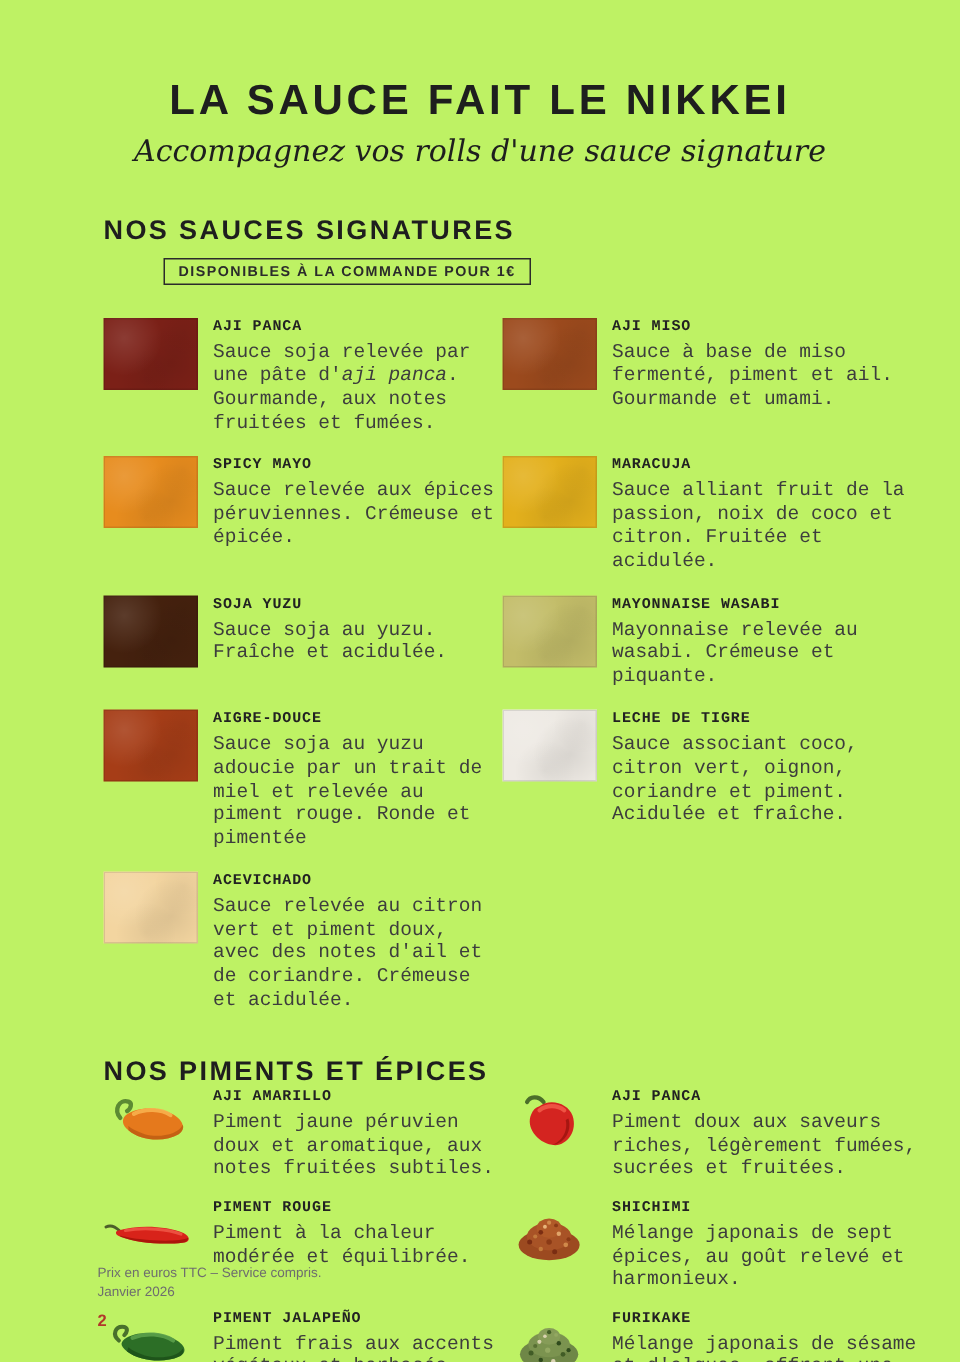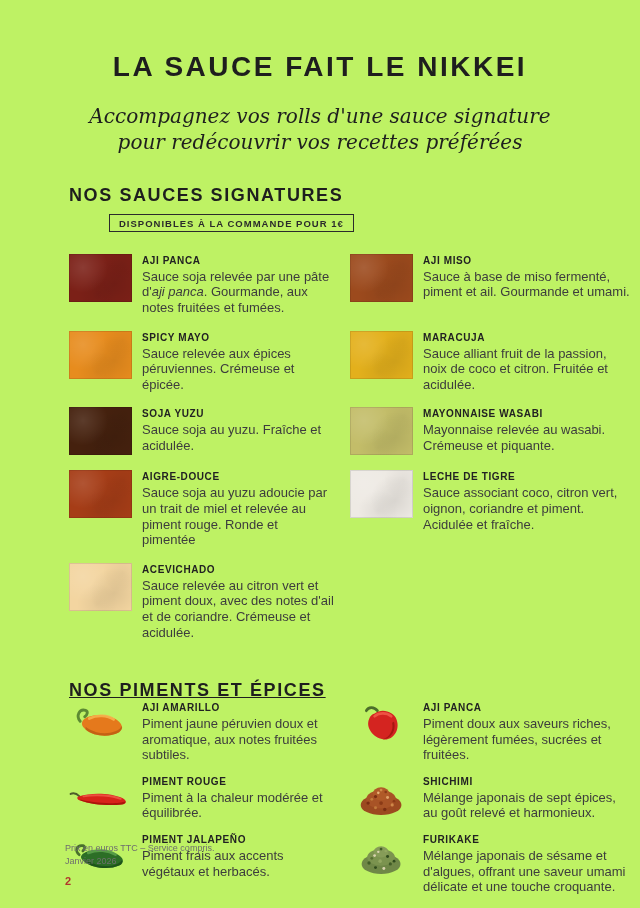--- a/index.html
+++ b/index.html
@@ -12,21 +12,21 @@
     font-family: "Liberation Sans", sans-serif;
     color: #2b2b2b;
     overflow: hidden;
   }
   .header { text-align: center; padding-top: 52px; }
   .title {
     font-size: 28px; font-weight: bold; letter-spacing: 2.5px;
     color: #1e1e1e; line-height: 1.1;
   }
   .subtitle {
-    margin-top: 20px;
+    margin-top: 4px;
     font-family: "DejaVu Serif", serif;
     font-style: italic;
     font-size: 20px; line-height: 1.3; color: #1e1e1e;
   }
   .content { padding-left: 69px; padding-right: 28px; }
   .section-heading {
     font-size: 18px; font-weight: bold; letter-spacing: 1.6px;
     color: #1e1e1e;
   }
   .sauces-heading { margin-top: 30px; }
@@ -35,21 +35,22 @@
     margin-top: 8px;
     border: 1.5px solid #2b2b2b;
     padding: 3px 9px 2px 9px;
     font-size: 9.5px; font-weight: bold; letter-spacing: 1px;
     color: #2b2b2b;
     margin-left: 40px;
   }
   .grid {
     display: grid;
     grid-template-columns: 265px 282px;
-    column-gap: 16px;
+    column-gap: 1px;
+    font-family: Liberation Mono, monospace;
   }
   .sauce-grid { margin-top: 22px; row-gap: 15px; }
   .entry { display: flex; align-items: flex-start; }
   .swatch {
     position: relative;
     width: 63px; height: 48px; flex: 0 0 63px;
     margin-right: 10px;
     box-shadow: inset 0 0 0 1px rgba(0,0,0,0.10);
   }
   .swatch::after {
@@ -59,42 +60,41 @@
       radial-gradient(circle at 72% 62%, rgba(0,0,0,0.09), transparent 46%),
       radial-gradient(circle at 45% 85%, rgba(0,0,0,0.06), transparent 38%),
       radial-gradient(circle at 85% 20%, rgba(0,0,0,0.05), transparent 30%);
   }
   .entry-name {
     font-size: 10px; font-weight: bold; letter-spacing: 0.6px;
     color: #222; margin-bottom: 3px; padding-top: 1px;
   }
   .entry-desc { font-size: 13px; line-height: 1.2; color: #3d3d3d; }
   .entry-desc .it { font-style: italic; }
-  .piments-heading { margin-top: 40px; text-decoration: underline; }
+  .piments-heading { margin-top: 30px; }
   .piment-grid { row-gap: 12px; }
   .icon-box {
     width: 63px; height: 46px; flex: 0 0 63px; margin-right: 10px;
     display: flex; align-items: center; justify-content: center;
   }
   .footer {
     position: absolute; left: 65px; top: 842px;
     font-size: 9px; line-height: 1.4; color: #6e6e6e;
   }
   .page-number { margin-top: 7px; font-size: 11px; font-weight: bold; }
 </style>
 </head>
 <body>
 
 <div class="page">
 
   <div class="header">
     <div class="title">LA SAUCE FAIT LE NIKKEI</div>
     <div class="subtitle">
       <div>Accompagnez vos rolls d'une sauce signature</div>
-      <div>pour redécouvrir vos recettes préférées</div>
     </div>
   </div>
 
   <div class="content">
 
     <div class="section-heading sauces-heading">NOS SAUCES SIGNATURES</div>
     <div class="badge">DISPONIBLES À LA COMMANDE POUR 1€</div>
 
     <div class="grid sauce-grid">
 

